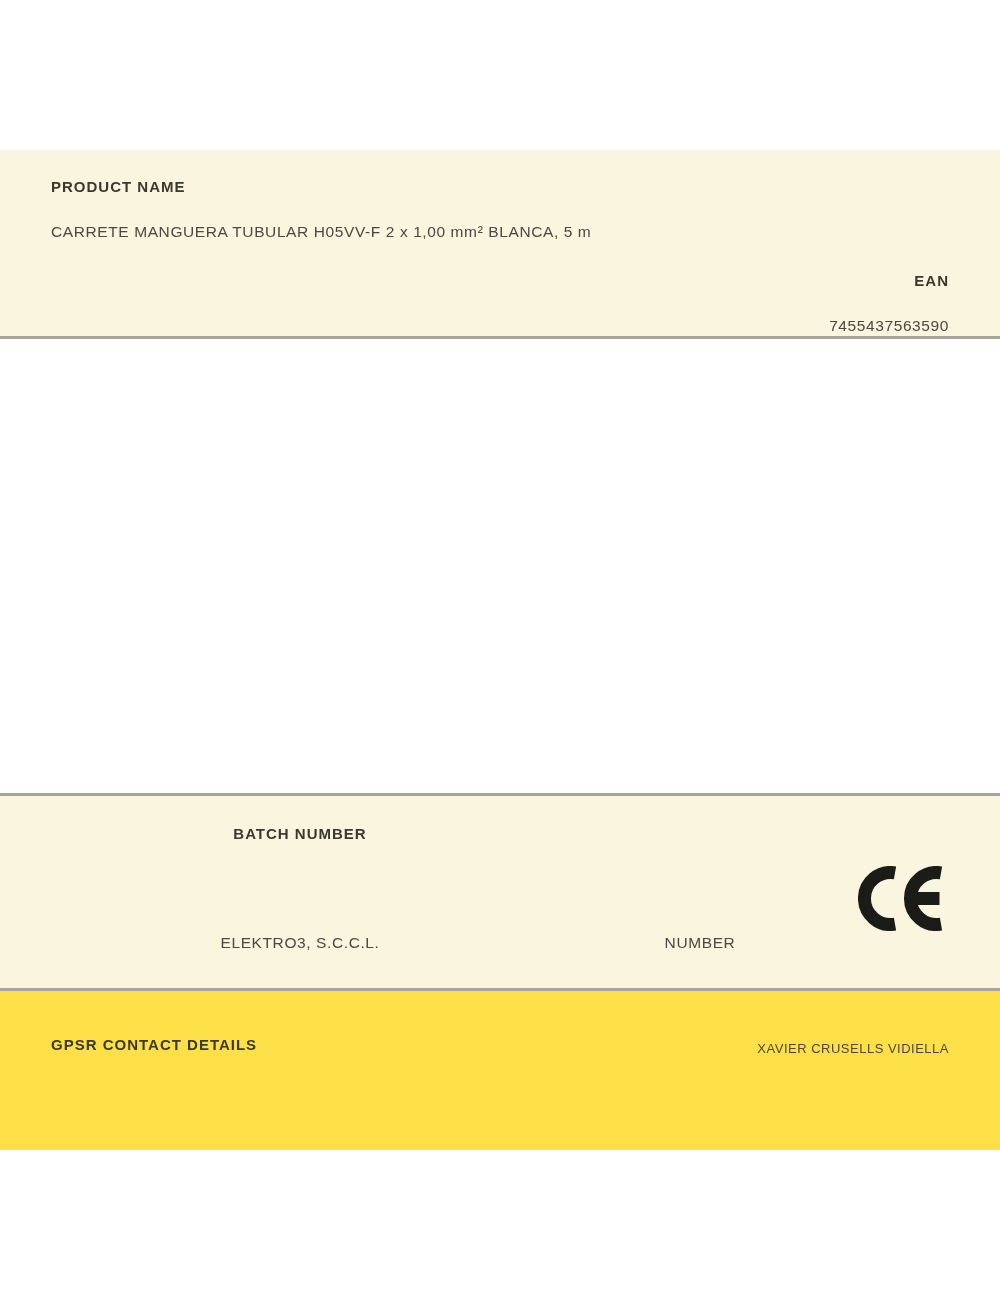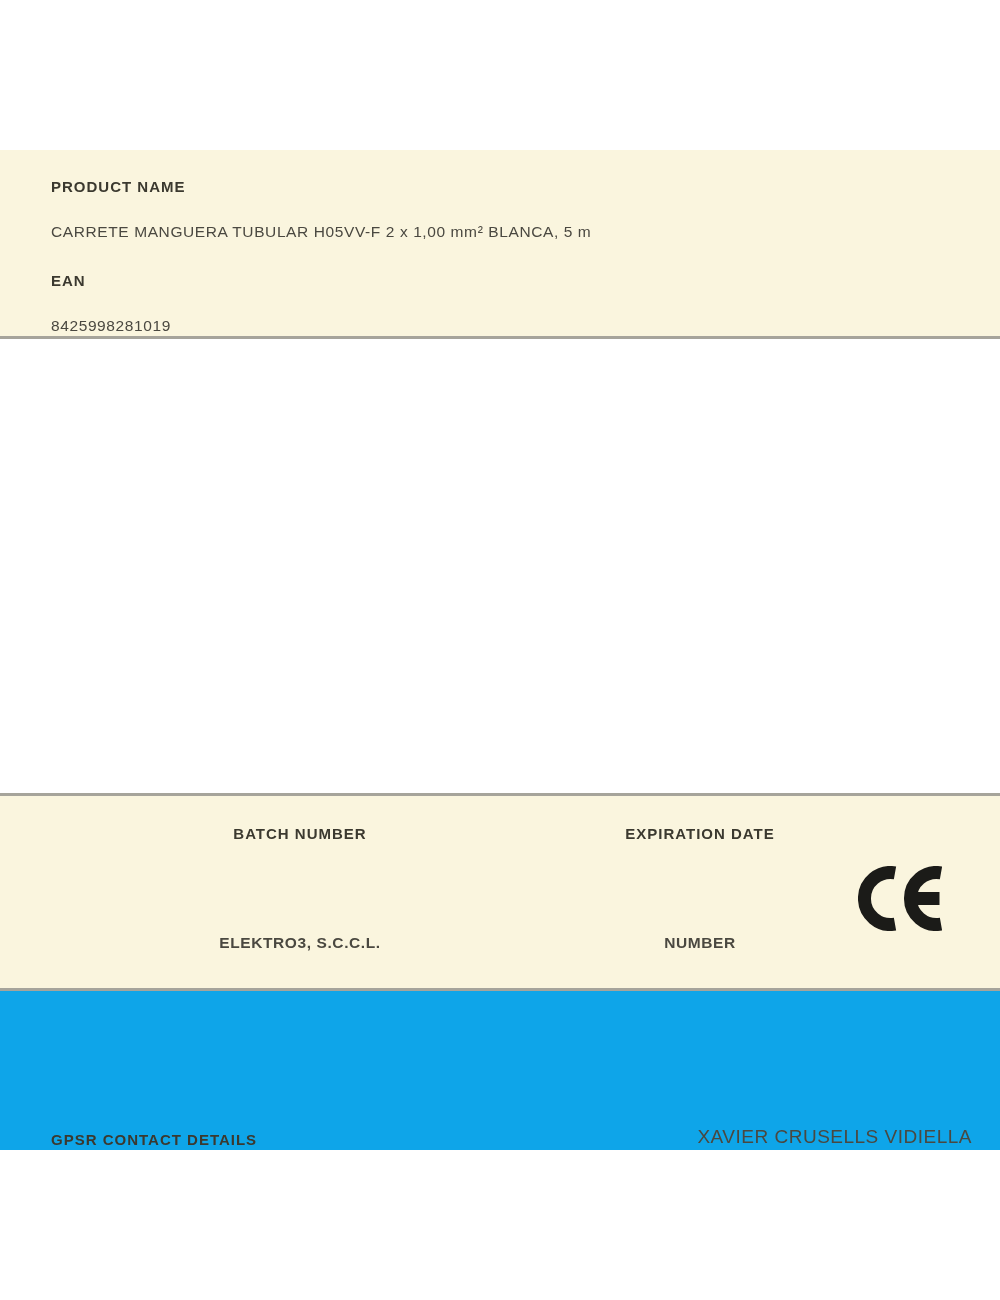--- a/index.html
+++ b/index.html
@@ -21,80 +21,76 @@
   }
 
   .field-label {
     font-size: 15px; font-weight: bold; letter-spacing: 1px;
     color: #3b392f; line-height: 20px;
   }
   .field-value {
     font-size: 15.5px; letter-spacing: 0.6px;
     color: #4a4840; line-height: 22px; margin-top: 24px;
   }
-  .field + .field { margin-top: 28px; }
+  .field + .field { margin-top: 28px; text-align: right; }
 
   .panel-middle {
     top: 793px; height: 198px;
     background: #faf5de;
     border-top: 3px solid #a6a49b;
     border-bottom: 3px solid #a6a49b;
     padding: 28px 10% 12px 10%;
   }
   .cols { display: flex; }
   .col { width: 50%; text-align: center; }
   .cols-row2 { margin-top: 72px; }
-  .col .field-value { margin-top: 8px; font-weight: bold; }
+  .col .field-value { margin-top: 8px; }
 
   .ce-mark {
     position: absolute; top: 70px; right: 58px;
     width: 84px; height: 65px;
   }
   .ce-mark svg { display: block; width: 84px; height: 65px; }
 
   .panel-contact {
     top: 991px; height: 159px;
-    background: #0ea5e9;
-    padding: 44px 28px 0 51px;
-    display: flex; justify-content: space-between; align-items: flex-end;
+    background: #fde047;
+    padding: 44px 51px 0 51px;
+    display: flex; justify-content: space-between; align-items: flex-start;
   }
   .gpsr-heading {
     font-size: 15px; font-weight: bold; letter-spacing: 1px;
     color: #3b392f; line-height: 20px; white-space: nowrap;
   }
   .contact-block { text-align: right; }
   .contact-line {
-    font-size: 19px; letter-spacing: 0.5px;
+    font-size: 13px; letter-spacing: 0.5px;
     color: #4a4840; line-height: 27.5px; white-space: nowrap;
   }
 </style>
 </head>
 <body>
 
 <div class="page">
 
   <section class="panel panel-top">
     <div class="field">
       <div class="field-label">PRODUCT NAME</div>
       <div class="field-value">CARRETE MANGUERA TUBULAR H05VV-F 2 x 1,00 mm² BLANCA, 5 m</div>
     </div>
     <div class="field">
       <div class="field-label">EAN</div>
-      <div class="field-value">8425998281019</div>
+      <div class="field-value">7455437563590</div>
     </div>
   </section>
 
   <section class="panel panel-middle">
     <div class="cols cols-row1">
       <div class="col">
         <div class="field-label">BATCH NUMBER</div>
-        <div class="field-value"></div>
-      </div>
-      <div class="col">
-        <div class="field-label">EXPIRATION DATE</div>
         <div class="field-value"></div>
       </div>
     </div>
     <div class="cols cols-row2">
       <div class="col">
         <div class="field-value">ELEKTRO3, S.C.C.L.</div>
       </div>
       <div class="col">
         <div class="field-value">NUMBER</div>
       </div>

